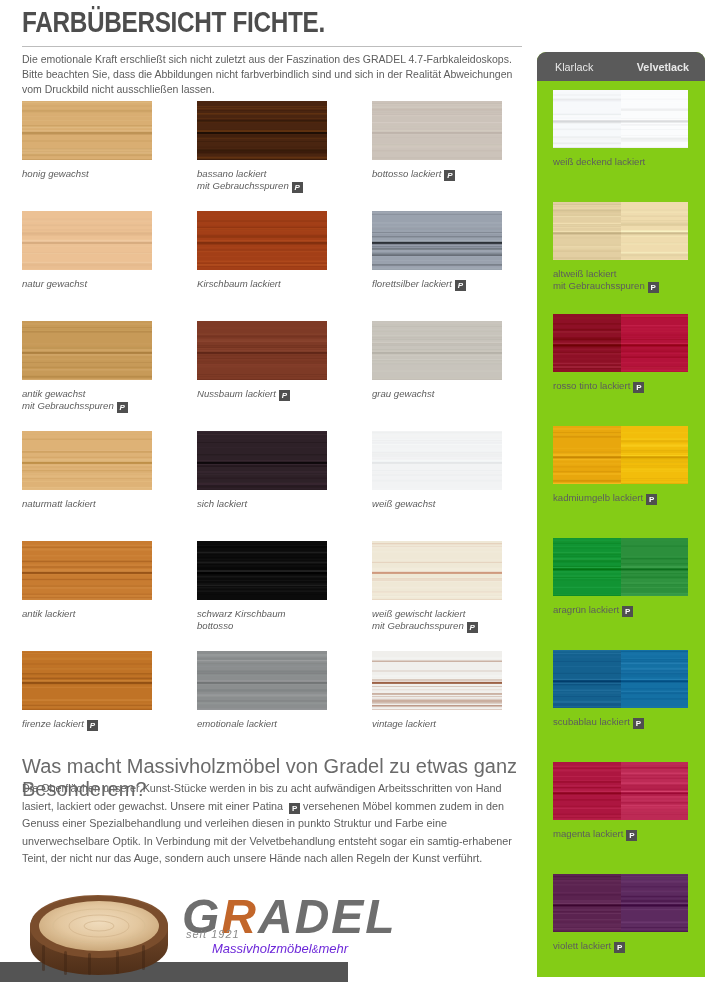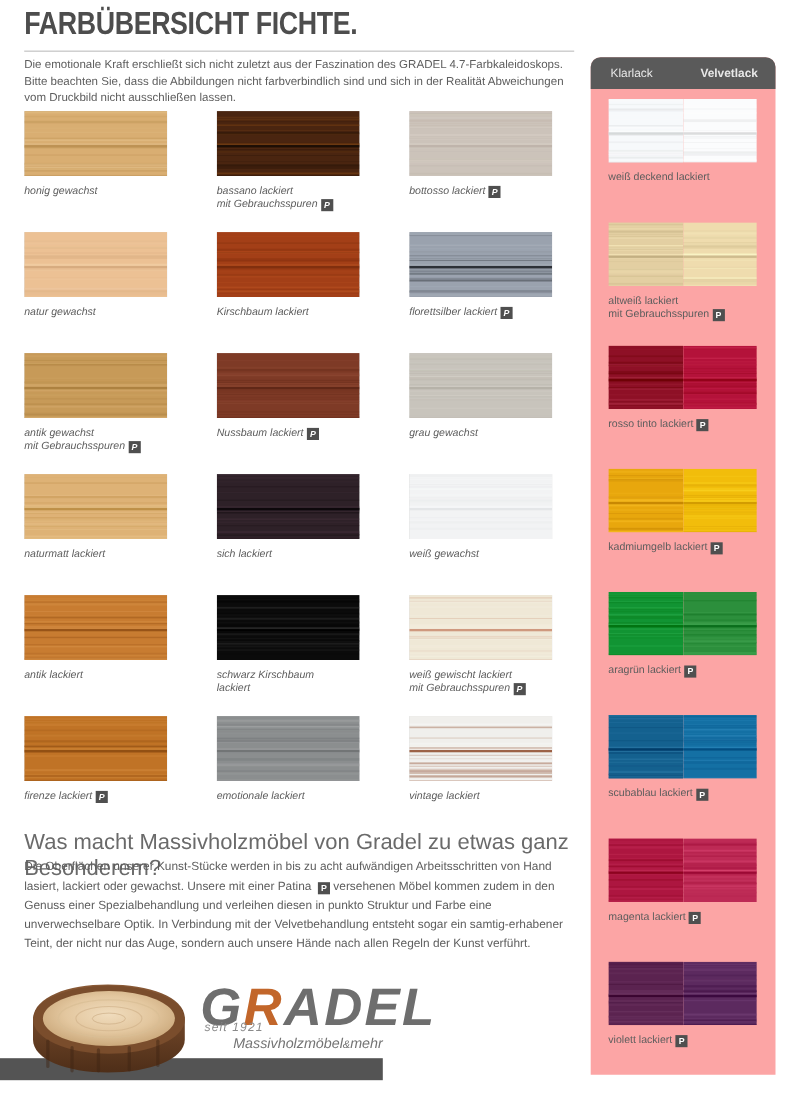--- a/index.html
+++ b/index.html
@@ -53,21 +53,21 @@
     display:inline-block;width:11px;height:11px;
     background:#4f4f4f;color:#ffffff;
     font-size:8px;line-height:11px;text-align:center;
     font-weight:bold;vertical-align:-1px;margin-left:3px;
     font-family:"Liberation Sans","DejaVu Sans",sans-serif;
   }
 
   
   .sidebar{
     position:absolute;left:537px;top:52px;width:168px;height:925px;
-    background:#fca5a5;
+    background:#84cc16;
     border-radius:9px 9px 0 0;
   }
   .sb-head{
     position:relative;height:29px;
     background:#5a5a5a;border-radius:9px 9px 0 0;
     display:flex;align-items:center;
   }
   .sb-head span{
     font-size:10.8px;color:#e8e8e8;
   }
@@ -111,21 +111,21 @@
     font-family:"Liberation Sans","DejaVu Sans",sans-serif;
   }
   .gradel .r{color:#c2662a;}
   .seit{
     position:absolute;left:4px;top:39px;
     font-size:11px;font-style:italic;color:#8a8a8a;
     letter-spacing:1px;
   }
   .slogan{
     position:absolute;left:30px;top:52px;
-    font-size:13px;font-style:italic;color:#737373;
+    font-size:13px;font-style:italic;color:#6d28d9;
     white-space:nowrap;
   }
   .slogan .amp{font-size:10px;}
 </style>
 </head>
 <body>
 
 <div class="page">
 
   <div class="title">FARBÜBERSICHT FICHTE.</div>
@@ -639,21 +639,21 @@
               <rect x="0" y="45.8" width="130" height="1.7" fill="#3a3a3a" opacity="0.21"></rect>
               <rect x="0" y="41.5" width="130" height="1.3" fill="#000000" opacity="0.35"></rect>
               <rect x="0" y="41.3" width="130" height="1.9" fill="#3a3a3a" opacity="0.20"></rect>
               <rect x="0" y="53.3" width="130" height="0.6" fill="#000000" opacity="0.17"></rect>
               <rect x="0" y="17.6" width="130" height="0.9" fill="#3a3a3a" opacity="0.21"></rect>
               <rect x="0" y="30.7" width="130" height="2.2" fill="#000000" opacity="0.85"></rect>
               <rect x="0" y="29.3" width="130" height="1.4" fill="#3a3a3a" opacity="0.45"></rect>
             </svg></div>
           <div class="caption">
             <span class="ln">schwarz Kirschbaum</span>
-            <span class="ln">lackiert</span>
+            <span class="ln">bottosso</span>
           </div>
         </div>
         <div class="cell">
           <div class="swatch"><svg viewBox="0 0 130 59" width="130" height="59" preserveAspectRatio="none">
               <rect width="130" height="59" fill="#efe8d6"></rect>
               <rect x="0" y="30.1" width="130" height="1.8" fill="#f8f4e8" opacity="0.28"></rect>
               <rect x="0" y="36.9" width="130" height="1.6" fill="#c98b6e" opacity="0.31"></rect>
               <rect x="0" y="30.3" width="130" height="1.1" fill="#f8f4e8" opacity="0.36"></rect>
               <rect x="0" y="5.3" width="130" height="0.6" fill="#c98b6e" opacity="0.17"></rect>
               <rect x="0" y="26.7" width="130" height="1.2" fill="#f8f4e8" opacity="0.34"></rect>

